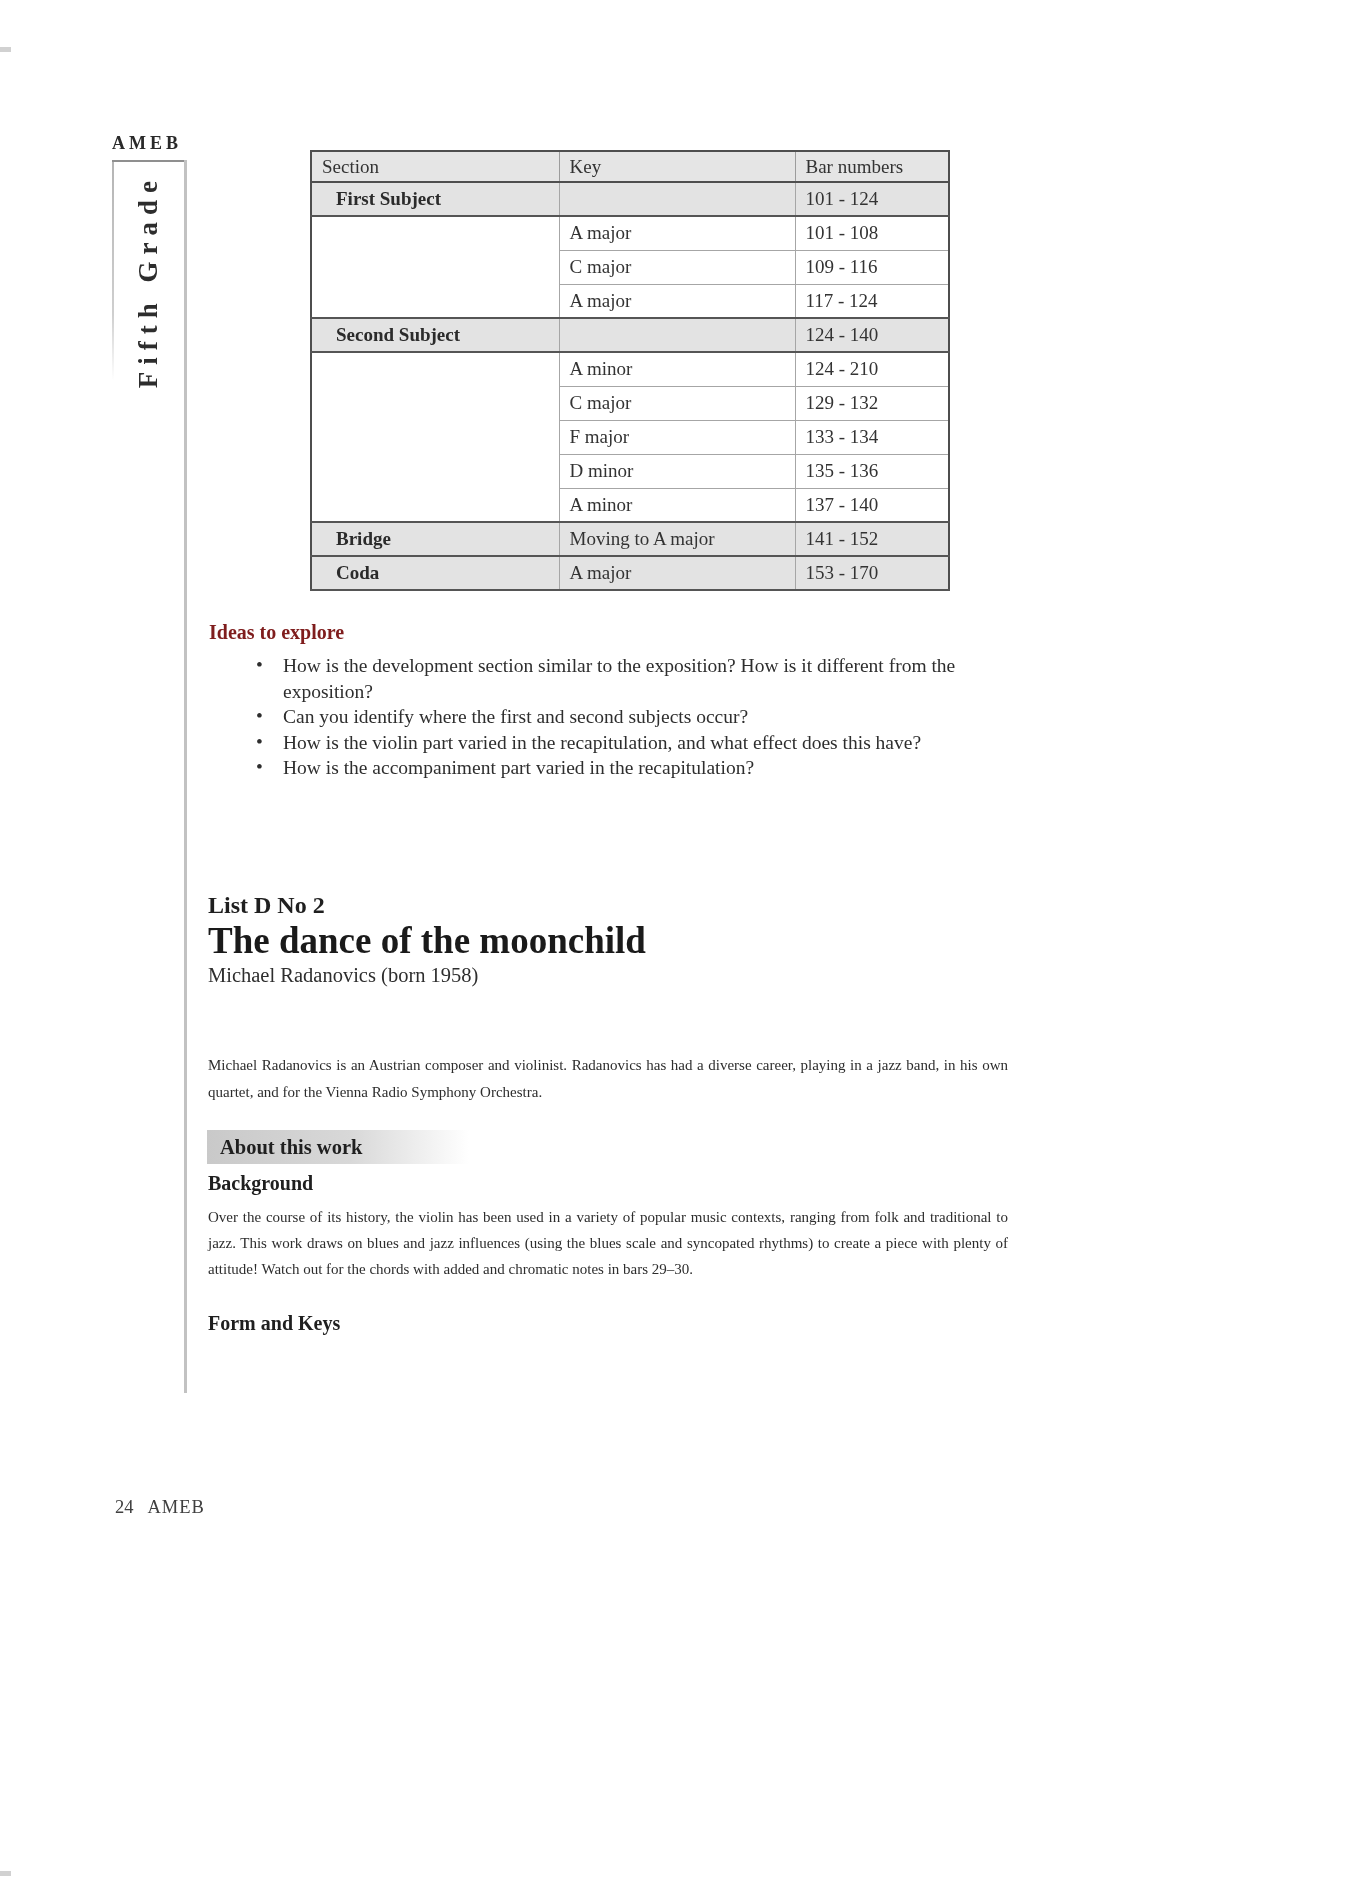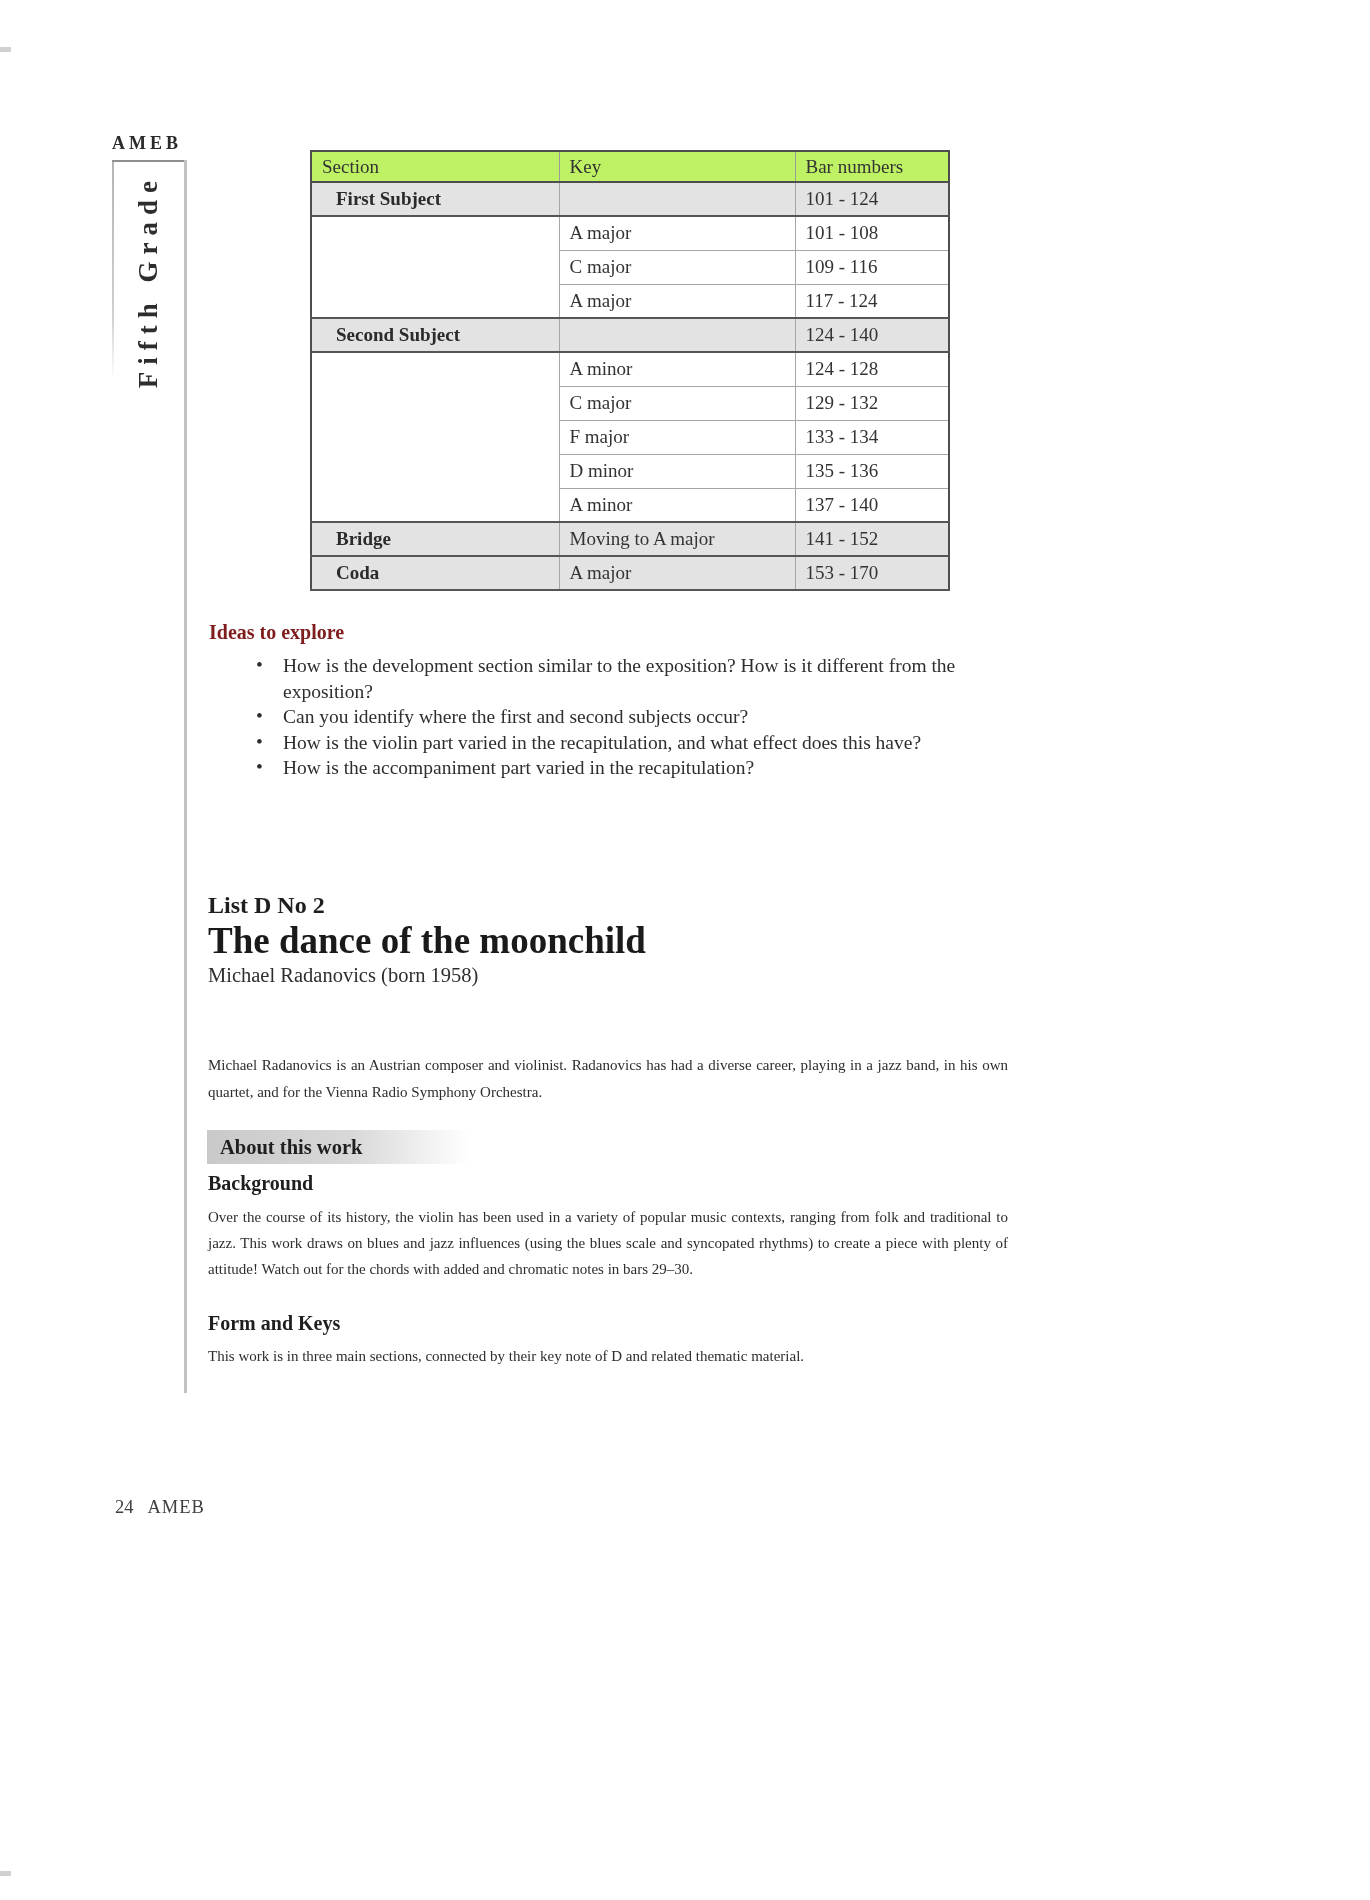--- a/index.html
+++ b/index.html
@@ -44,21 +44,21 @@
   table.analysis {
     position:absolute; left:310px; top:134px; width:638px;
     border-collapse:collapse; table-layout:fixed;
     font-size:19px; color:#333333;
     border:2px solid #4e4e4e;
   }
   table.analysis th {
     font-weight:normal; text-align:left;
     height:31px; padding:2px 10px;
     border:1px solid #9c9c9c; border-bottom:2px solid #4e4e4e;
-    background:#bef264;
+    background:#e5e5e5;
   }
   table.analysis td {
     height:34px; padding:2px 10px;
     border:1px solid #a6a6a6;
     background:#ffffff;
   }
   table.analysis tr.sec td {
     background:#e3e3e3;
     border-top:2px solid #555555; border-bottom:2px solid #555555;
   }
@@ -164,21 +164,21 @@
         <td>117 - 124</td>
       </tr>
       <tr class="sec">
         <td class="section-name">Second Subject</td>
         <td></td>
         <td>124 - 140</td>
       </tr>
       <tr>
         <td rowspan="5"></td>
         <td>A minor</td>
-        <td>124 - 128</td>
+        <td>124 - 210</td>
       </tr>
       <tr>
         <td>C major</td>
         <td>129 - 132</td>
       </tr>
       <tr>
         <td>F major</td>
         <td>133 - 134</td>
       </tr>
       <tr>
@@ -220,19 +220,18 @@
 
   <p class="para para-composer">Michael Radanovics is an Austrian composer and violinist. Radanovics has had a diverse career, playing in a jazz band, in his own quartet, and for the Vienna Radio Symphony Orchestra.</p>
 
   <div class="section-bar bar-work">
     <div class="bar-bg"></div>
     <span class="bar-text">About this work</span>
   </div>
   <h3 class="sub-heading heading-background">Background</h3>
   <p class="para para-background">Over the course of its history, the violin has been used in a variety of popular music contexts, ranging from folk and traditional to jazz. This work draws on blues and jazz influences (using the blues scale and syncopated rhythms) to create a piece with plenty of attitude! Watch out for the chords with added and chromatic notes in bars 29–30.</p>
   <h3 class="sub-heading heading-form">Form and Keys</h3>
-  <p class="para para-form">This work is in three main sections, connected by their key note of D and related thematic material.</p>
 
   <footer class="footer">
     <span class="page-num">24</span><span class="brand">AMEB</span>
   </footer>
 
 </div>
 
 </body></html>

